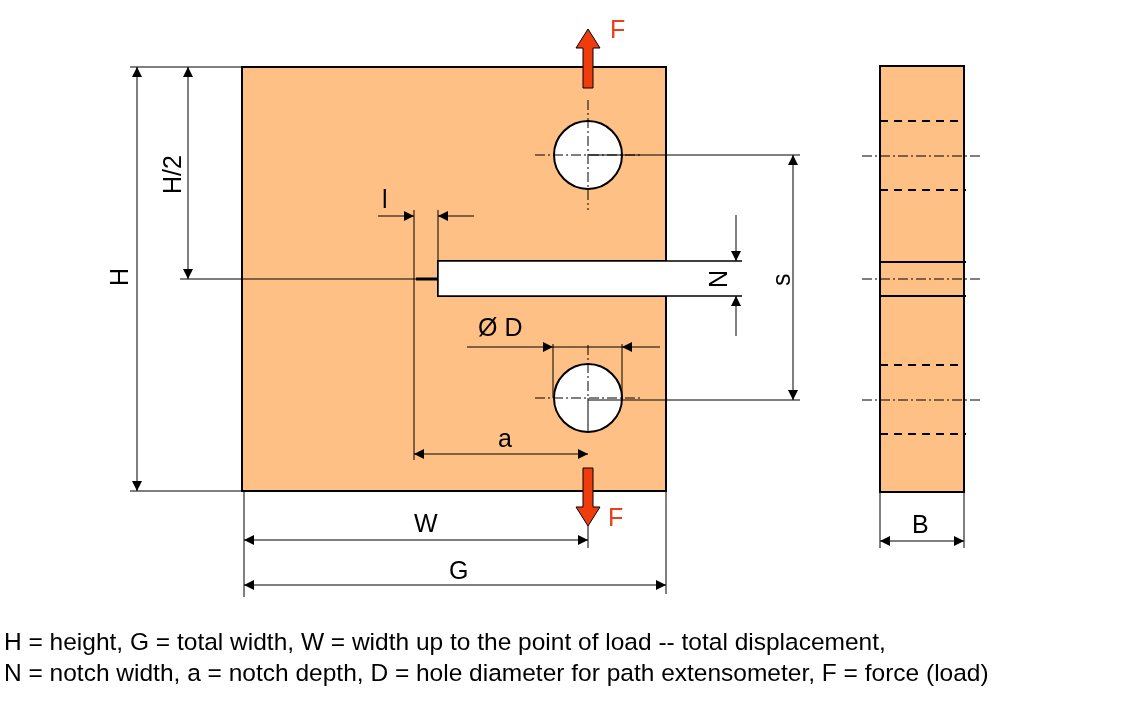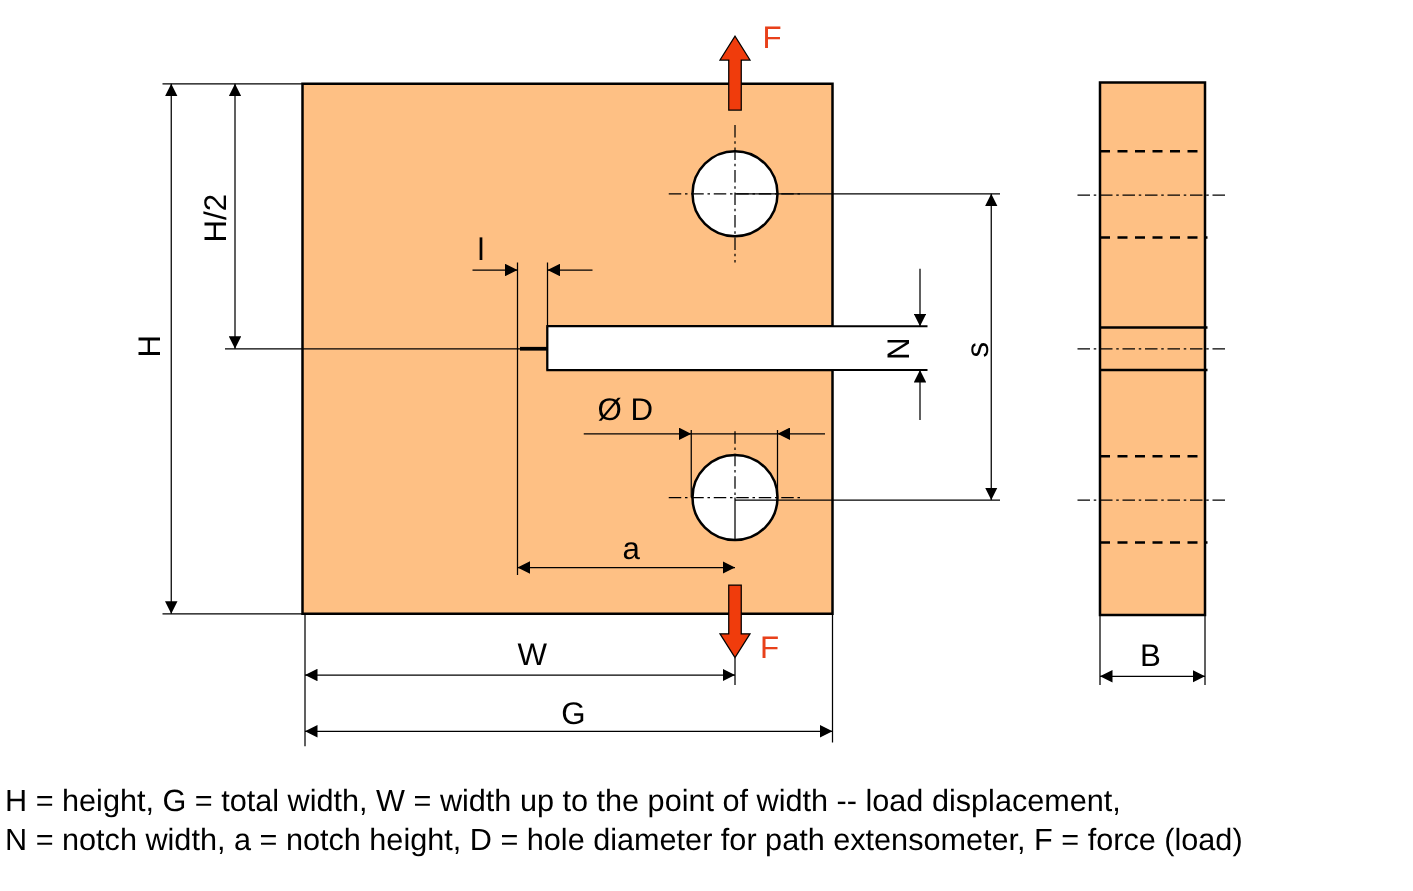--- a/index.html
+++ b/index.html
@@ -125,15 +125,15 @@
 
   <g stroke="#000" stroke-width="1">
     <line x1="880" y1="492" x2="880" y2="548"></line>
     <line x1="964" y1="492" x2="964" y2="548"></line>
     <line x1="880" y1="541" x2="964" y2="541" marker-start="url(#ah)" marker-end="url(#ah)"></line>
   </g>
   <text class="lbl" x="912" y="533">B</text>
 </svg>
 
 <div class="caption">
-  <div>H = height, G = total width, W = width up to the point of width -- load displacement,</div>
-  <div>N = notch width, a = notch height, D = hole diameter for path extensometer, F = force (load)</div>
+  <div>H = height, G = total width, W = width up to the point of load -- total displacement,</div>
+  <div>N = notch width, a = notch depth, D = hole diameter for path extensometer, F = force (load)</div>
 </div>
 
 </body></html>

